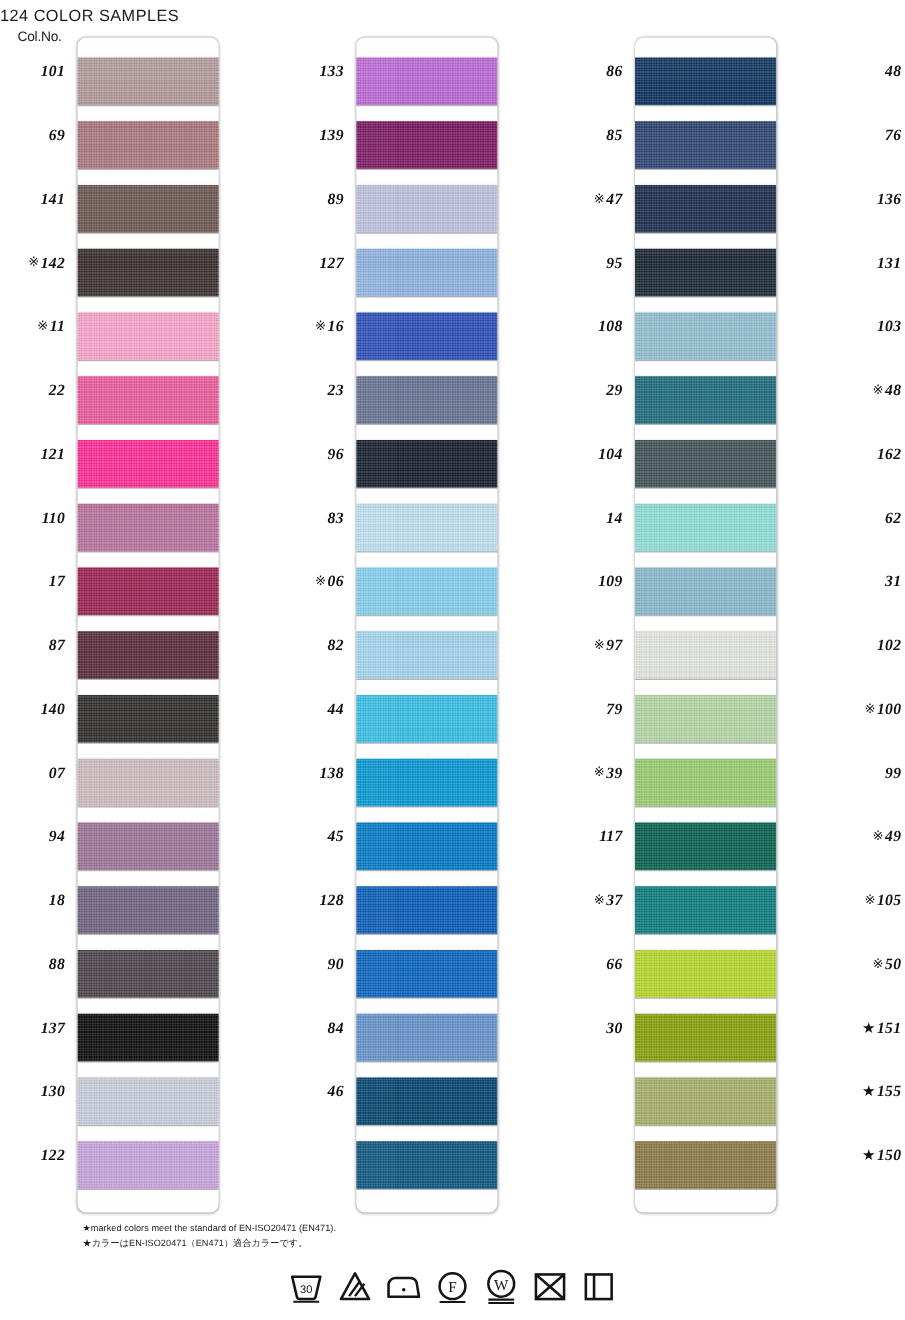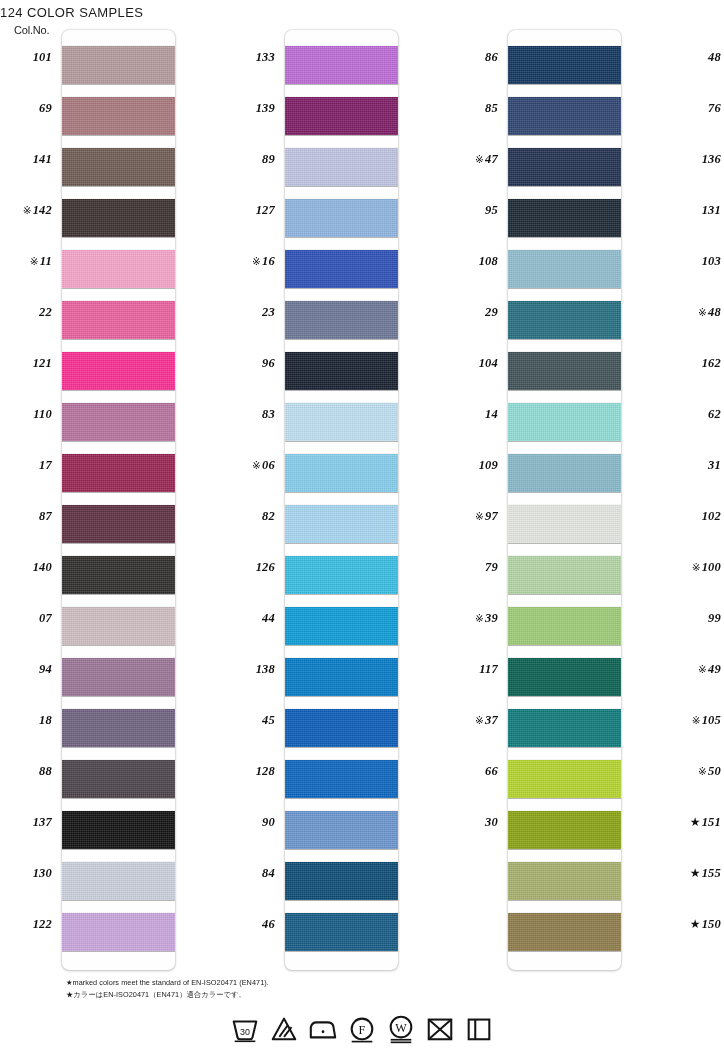--- a/index.html
+++ b/index.html
@@ -265,23 +265,20 @@
           </div>
           <div class="lbl">
             <span>83</span>
           </div>
           <div class="lbl">
             <span class="mk">※</span>
             <span>06</span>
           </div>
           <div class="lbl">
             <span>82</span>
-          </div>
-          <div class="lbl">
-            <span>126</span>
           </div>
           <div class="lbl">
             <span>44</span>
           </div>
           <div class="lbl">
             <span>138</span>
           </div>
           <div class="lbl">
             <span>45</span>
           </div>

